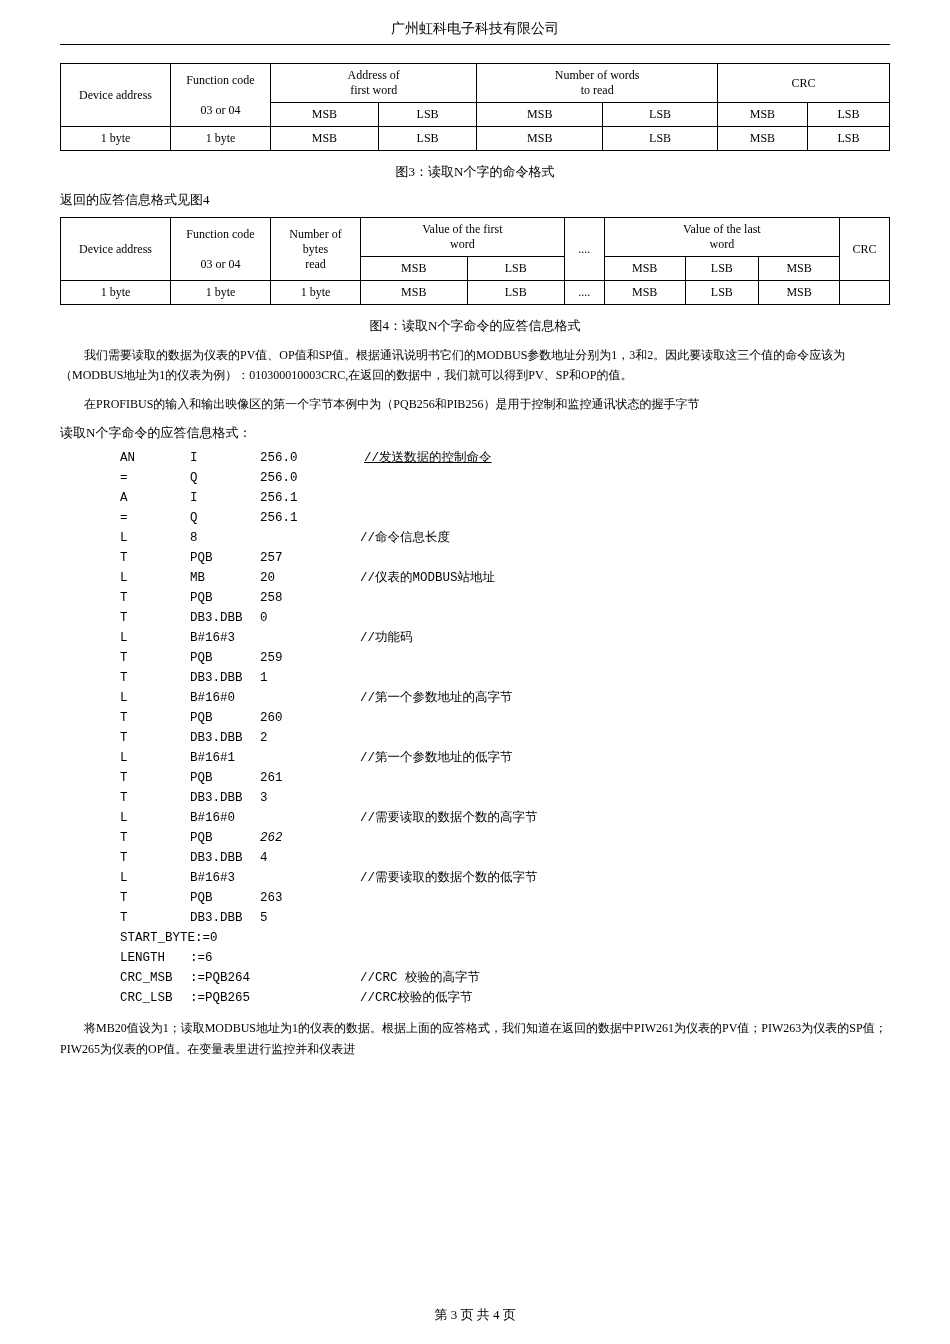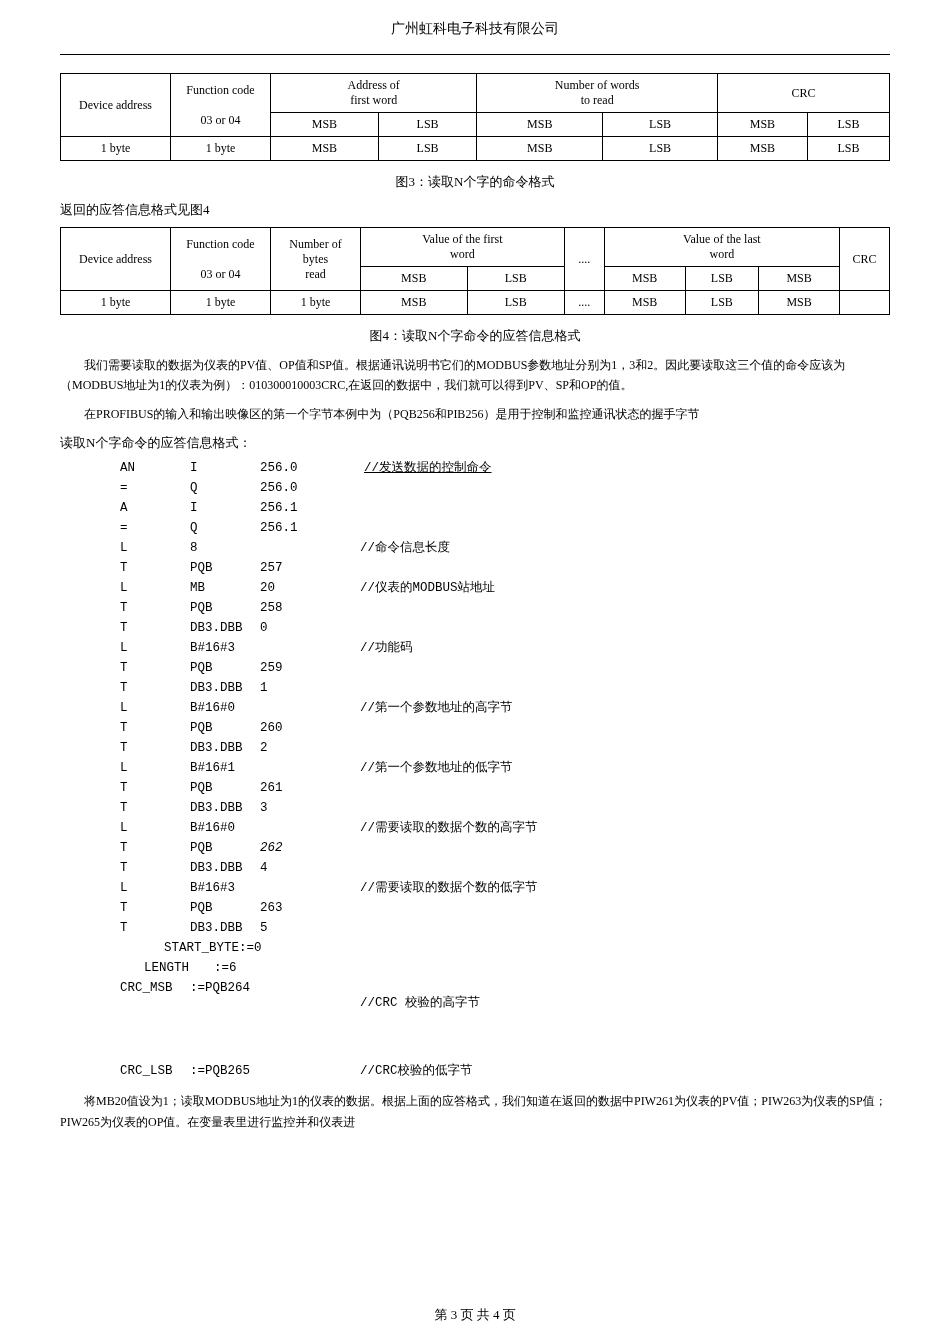--- a/index.html
+++ b/index.html
@@ -10,21 +10,21 @@
       color: #000;
       width: 950px;
       min-height: 1344px;
       padding: 20px 60px;
     }
     .page-header {
       text-align: center;
       font-size: 14px;
       margin-bottom: 18px;
       border-bottom: 1px solid #000;
-      padding-bottom: 16px;
+      padding-bottom: 6px;
     }
     
     .cmd-table {
       border-collapse: collapse;
       width: 100%;
       margin-bottom: 6px;
       font-size: 12px;
     }
     .cmd-table td, .cmd-table th {
       border: 1px solid #000;
@@ -296,38 +296,38 @@
       <span style="min-width: 80px;">263</span>
       <span style="margin-left: 20px;"></span>
     </div>
     <div style="display: flex; gap: 0px; line-height: 1.6;">
       <span style="min-width: 70px;">T</span>
       <span style="min-width: 70px;">DB3.DBB</span>
       <span style="min-width: 80px;">5</span>
       <span style="margin-left: 20px;"></span>
     </div>
     <div style="display: flex; gap: 0px; line-height: 1.6;">
-      <span style="min-width: 70px; margin-left: 44px;">START_BYTE</span>
+      <span style="min-width: 70px;">START_BYTE</span>
       <span style="min-width: 70px;">:=0</span>
       <span style="min-width: 80px;"></span>
       <span style="margin-left: 20px;"></span>
     </div>
-    <div style="display: flex; gap: 0px; line-height: 1.6; margin-left: 24px;">
+    <div style="display: flex; gap: 0px; line-height: 1.6;">
       <span style="min-width: 70px;">LENGTH</span>
       <span style="min-width: 70px;">:=6</span>
       <span style="min-width: 80px;"></span>
       <span style="margin-left: 20px;"></span>
     </div>
     <div style="display: flex; gap: 0px; line-height: 1.6;">
       <span style="min-width: 70px;">CRC_MSB</span>
       <span style="min-width: 70px;">:=PQB264</span>
       <span style="min-width: 80px;"></span>
-      <span style="margin-left: 20px; margin-top: 15px;">//CRC 校验的高字节</span>
-    </div>
-    <div style="display: flex; gap: 0px; line-height: 1.6; margin-top: 48px;">
+      <span style="margin-left: 20px;">//CRC 校验的高字节</span>
+    </div>
+    <div style="display: flex; gap: 0px; line-height: 1.6;">
       <span style="min-width: 70px;">CRC_LSB</span>
       <span style="min-width: 70px;">:=PQB265</span>
       <span style="min-width: 80px;"></span>
       <span style="margin-left: 20px;">//CRC校验的低字节</span>
     </div>
   </div>
 
 <p class="section-text">将MB20值设为1；读取MODBUS地址为1的仪表的数据。根据上面的应答格式，我们知道在返回的数据中PIW261为仪表的PV值；PIW263为仪表的SP值；PIW265为仪表的OP值。在变量表里进行监控并和仪表进</p>
 
 <div class="page-footer">

